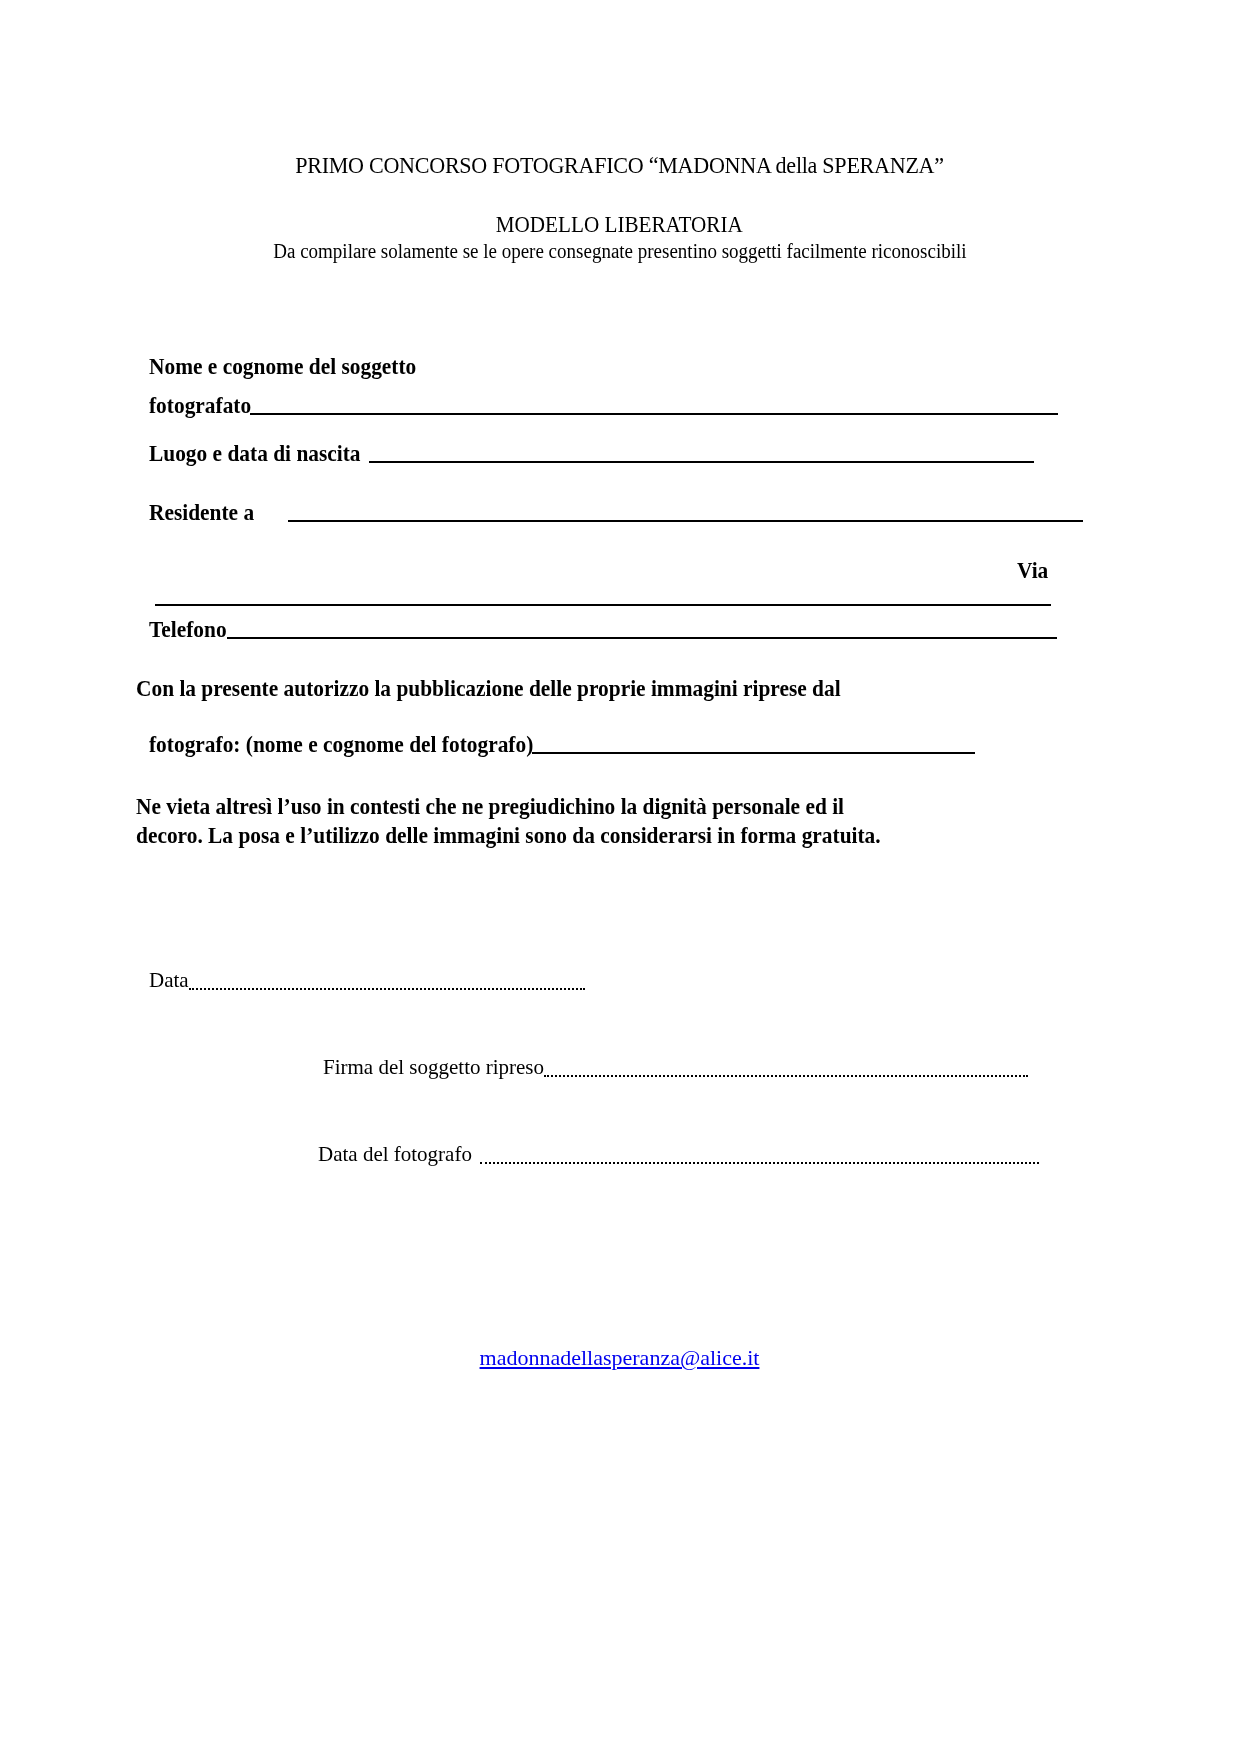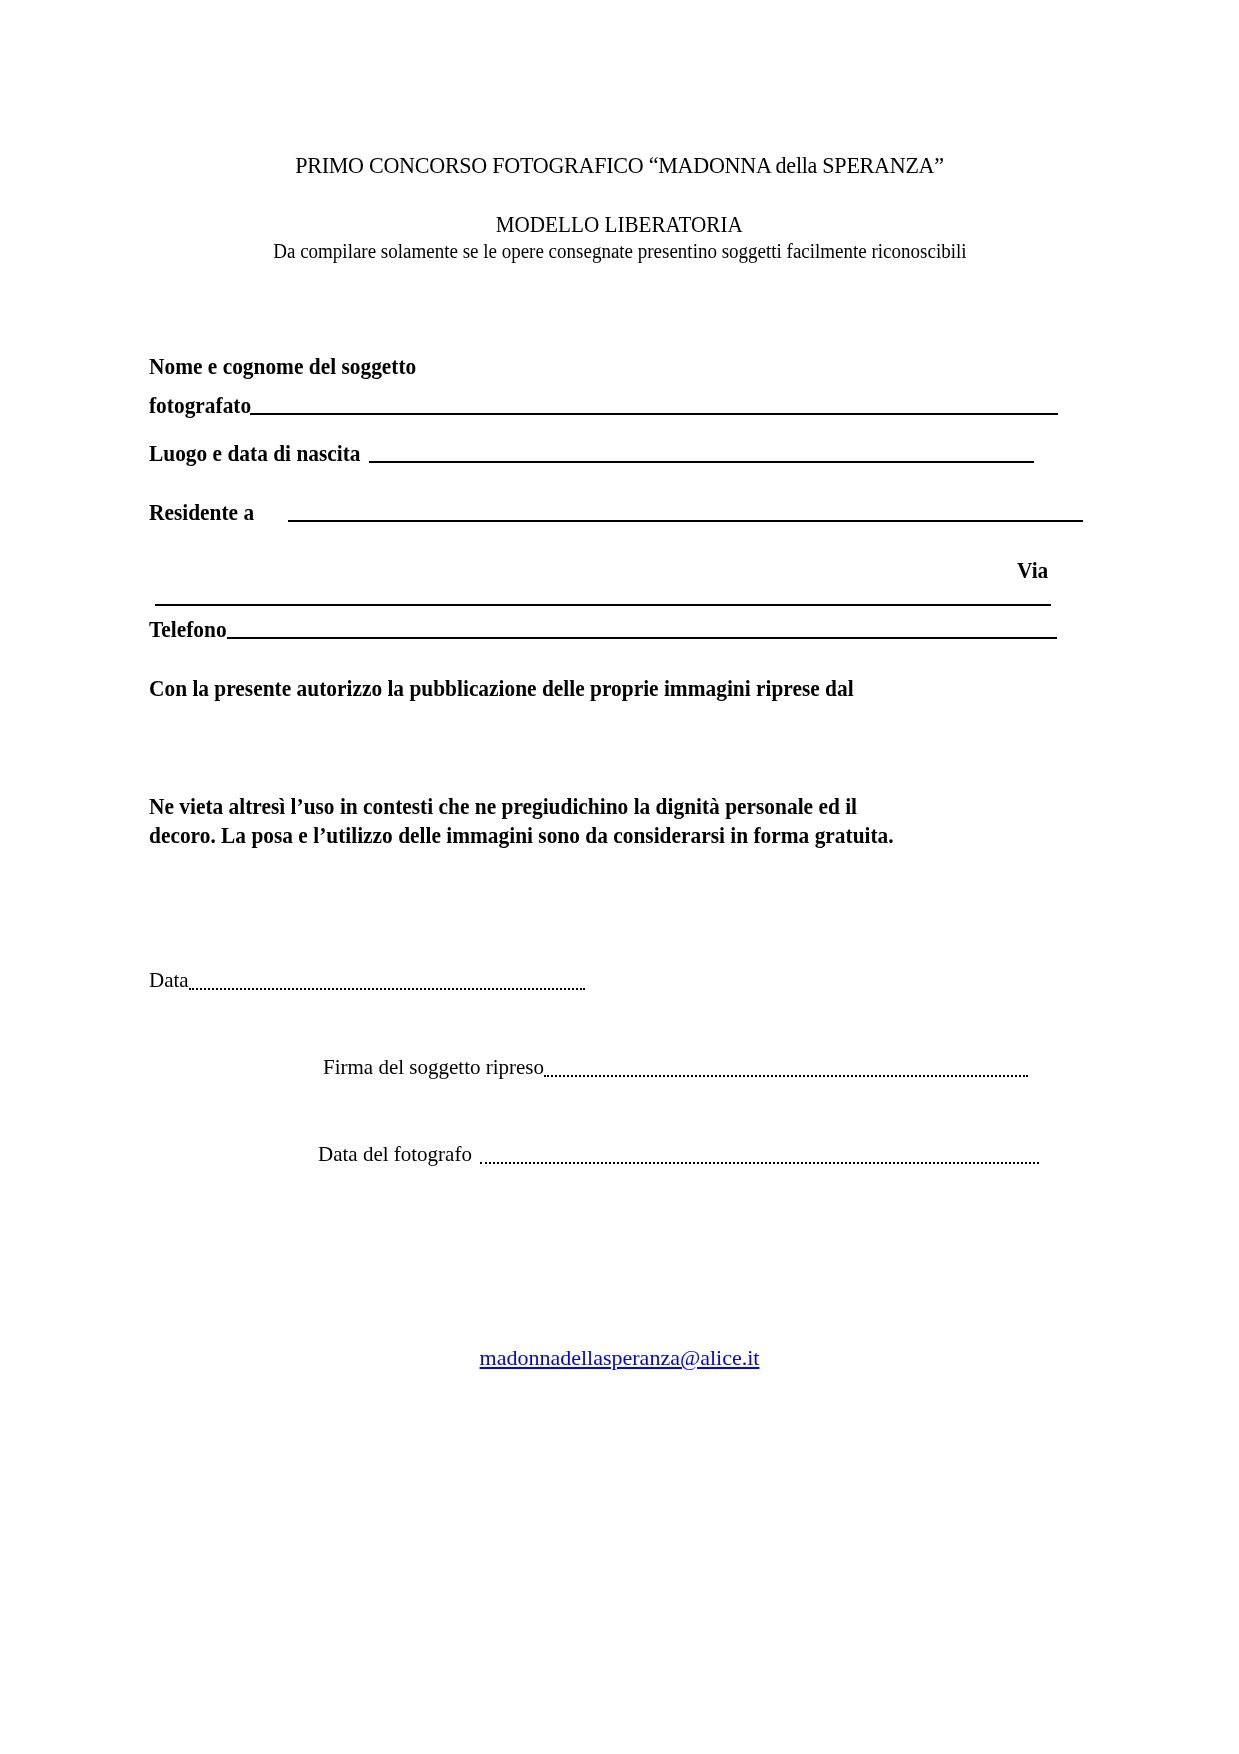--- a/index.html
+++ b/index.html
@@ -72,21 +72,21 @@
       left: 149px;
       top: 354px;
       font-size: 23px;
       font-weight: bold;
       white-space: nowrap;
     }
     .field-name-top span { display: inline-block; transform: scaleX(0.93); transform-origin: left; }
 
     .para {
       position: absolute;
-      left: 149px;
+      left: 136px;
       font-size: 23px;
       font-weight: bold;
       white-space: nowrap;
       line-height: 29px;
     }
     .para span { display: inline-block; transform: scaleX(0.93); transform-origin: left; }
 
     .sign {
       position: absolute;
       font-size: 21px;
@@ -156,20 +156,24 @@
   </div>
 
   <div class="field" style="top:617px;align-items:center;">
     <span class="label">Telefono</span>
     <span class="line" style="width:830px; margin-left:-6px;"></span>
   </div>
 
   <div class="para" style="top:674px;">
     <span>Con la presente autorizzo la pubblicazione delle proprie immagini riprese dal</span>
   </div>
+  <div class="field" style="top:732px;">
+    <span class="label">fotografo: (nome e cognome del fotografo)</span>
+    <span class="line" style="width:443px; margin-left:-30px;"></span>
+  </div>
 
   <div class="para" style="top:792px;">
     <span>Ne vieta altresì l’uso in contesti che ne pregiudichino la dignità personale ed il</span><br>
     <span>decoro. La posa e l’utilizzo delle immagini sono da considerarsi in forma gratuita.</span>
   </div>
 
   <div class="sign" style="left:149px; top:968px;">
     <span class="label">Data</span>
     <span class="dots" style="width:396px;"></span>
   </div>

